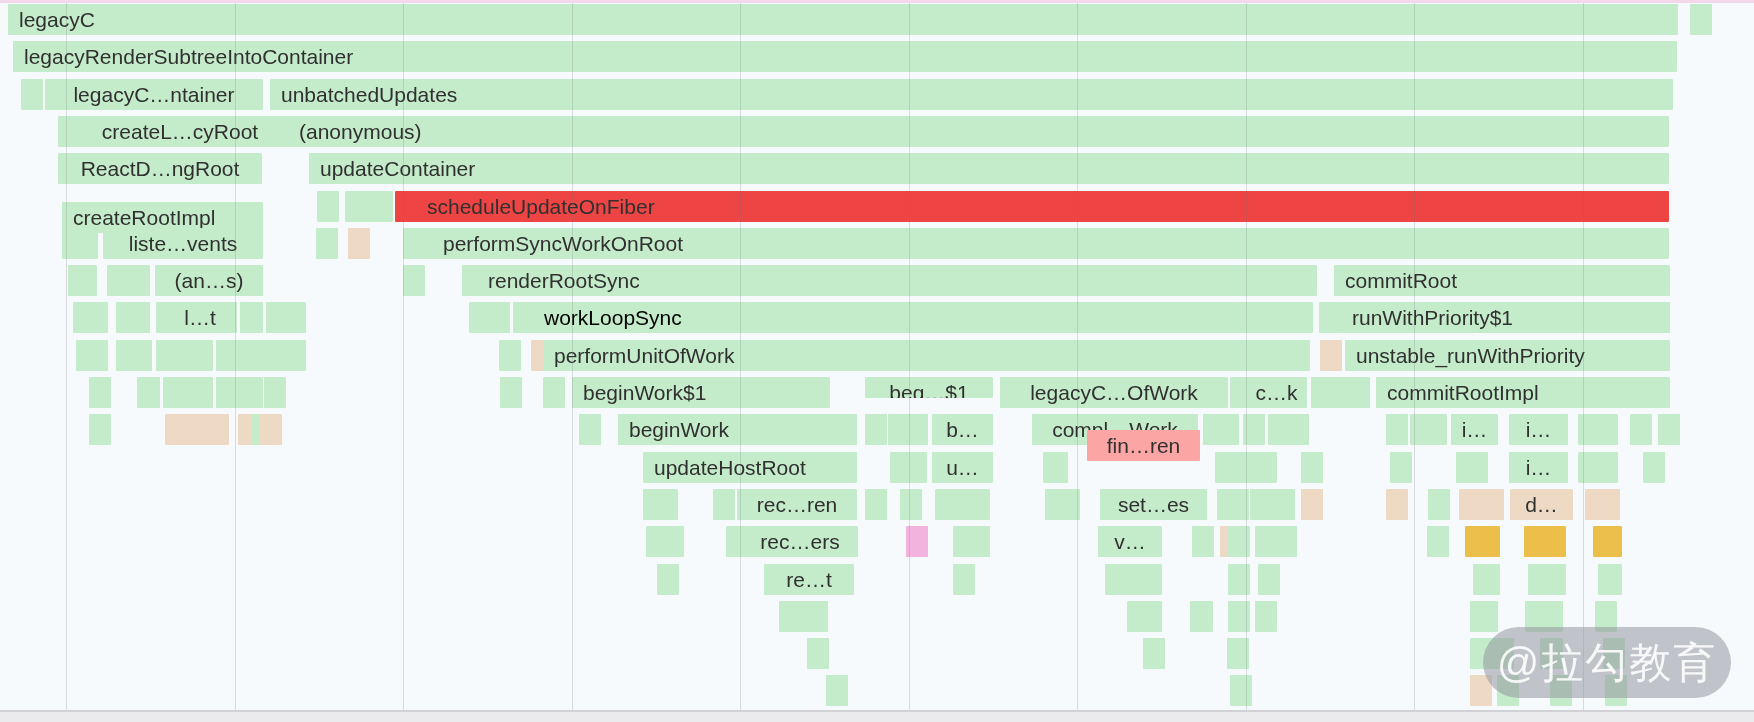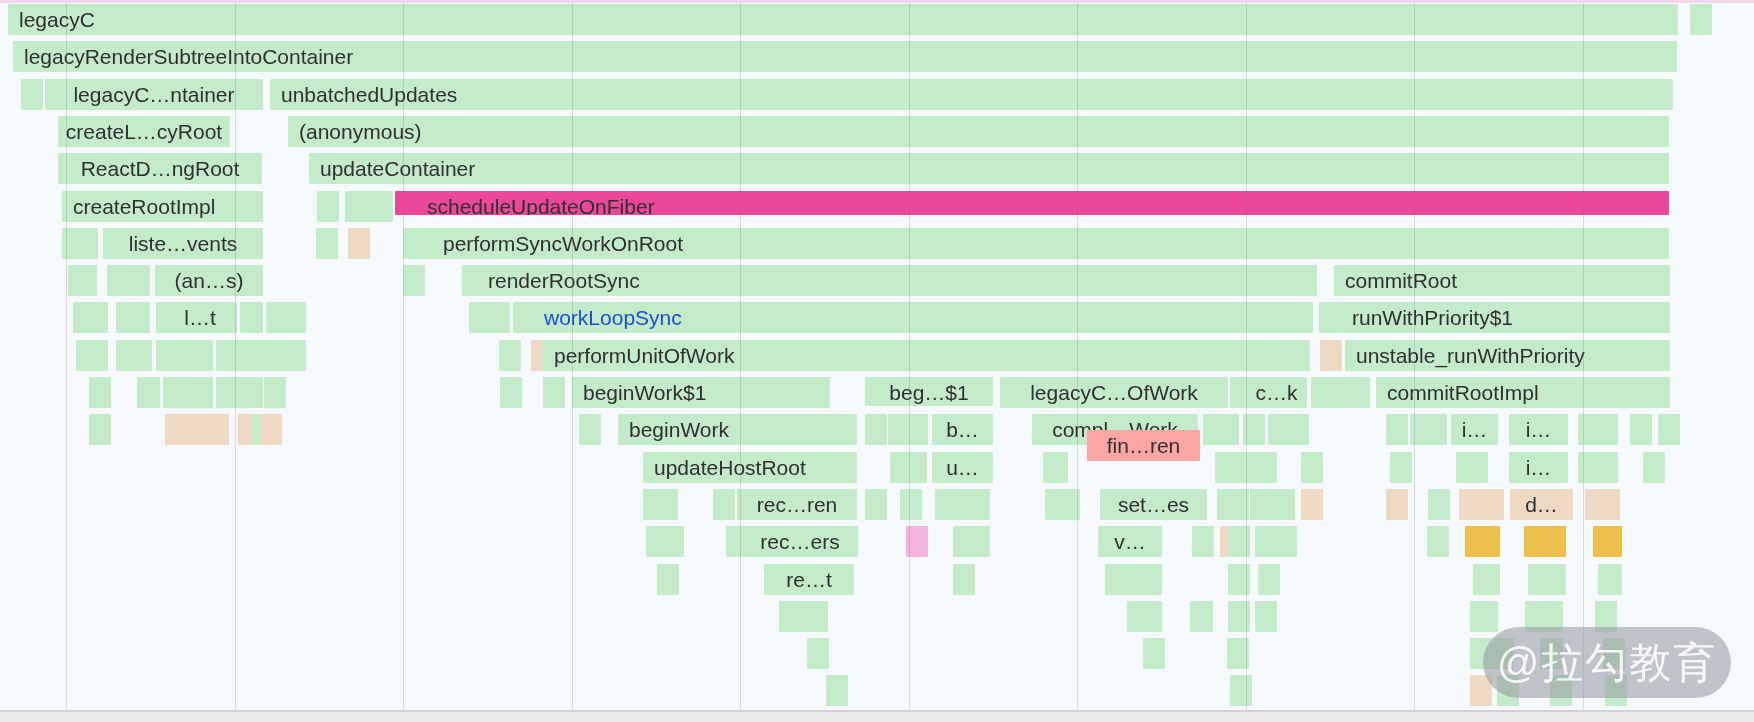--- a/index.html
+++ b/index.html
@@ -23,30 +23,30 @@
 
 <div id="stage" style="background: rgb(247, 250, 252);">
   <div id="topline" style="background: rgb(243, 215, 234);"></div>
   <div id="flame">
       <div class="frame" style="left: 8px; top: 4px; width: 1670px; height: 31px; background: rgb(197, 236, 202); color: rgb(48, 48, 48);">legacyC</div>
       <div class="frame" style="left: 1690px; top: 4px; width: 10px; height: 31px; background: rgb(197, 236, 202); color: rgb(48, 48, 48);"></div>
       <div class="frame" style="left: 13px; top: 41px; width: 1664px; height: 31px; background: rgb(197, 236, 202); color: rgb(48, 48, 48);">legacyRenderSubtreeIntoContainer</div>
       <div class="frame" style="left: 21px; top: 79px; width: 8px; height: 31px; background: rgb(197, 236, 202); color: rgb(48, 48, 48);"></div>
       <div class="frame centered" style="left: 45px; top: 79px; width: 218px; height: 31px; background: rgb(197, 236, 202); color: rgb(48, 48, 48);">legacyC…ntainer</div>
       <div class="frame" style="left: 270px; top: 79px; width: 1403px; height: 31px; background: rgb(197, 236, 202); color: rgb(48, 48, 48);">unbatchedUpdates</div>
-      <div class="frame centered" style="left: 58px; top: 116px; width: 172px; height: 31px; background: rgb(197, 236, 202); color: rgb(48, 48, 48);">createL…cyRoot</div>
+      <div class="frame centered" style="left: 58px; top: 116px; width: 244px; height: 31px; background: rgb(197, 236, 202); color: rgb(48, 48, 48);">createL…cyRoot</div>
       <div class="frame" style="left: 288px; top: 116px; width: 1381px; height: 31px; background: rgb(197, 236, 202); color: rgb(48, 48, 48);">(anonymous)</div>
       <div class="frame centered" style="left: 58px; top: 153px; width: 204px; height: 31px; background: rgb(197, 236, 202); color: rgb(48, 48, 48);">ReactD…ngRoot</div>
       <div class="frame" style="left: 309px; top: 153px; width: 1360px; height: 31px; background: rgb(197, 236, 202); color: rgb(48, 48, 48);">updateContainer</div>
-      <div class="frame" style="left: 62px; top: 191px; width: 201px; height: 31px; background: rgb(197, 236, 202); color: rgb(48, 48, 48);">createRootImpl</div>
+      <div class="frame" style="left: 62px; top: 202px; width: 201px; height: 31px; background: rgb(197, 236, 202); color: rgb(48, 48, 48);">createRootImpl</div>
       <div class="frame" style="left: 317px; top: 191px; width: 8px; height: 31px; background: rgb(197, 236, 202); color: rgb(48, 48, 48);"></div>
       <div class="frame" style="left: 345px; top: 191px; width: 4px; height: 31px; background: rgb(197, 236, 202); color: rgb(48, 48, 48);"></div>
       <div class="frame" style="left: 362px; top: 191px; width: 5px; height: 31px; background: rgb(197, 236, 202); color: rgb(48, 48, 48);"></div>
       <div class="frame" style="left: 371px; top: 191px; width: 3px; height: 31px; background: rgb(197, 236, 202); color: rgb(48, 48, 48);"></div>
-      <div class="frame" style="left: 395px; top: 191px; width: 1274px; height: 24px; background: #ec4899; color: rgb(48, 48, 48); padding-left: 32px;">scheduleUpdateOnFiber</div>
+      <div class="frame" style="left: 395px; top: 191px; width: 1274px; height: 31px; background: #ef4444; color: rgb(48, 48, 48); padding-left: 32px;">scheduleUpdateOnFiber</div>
       <div class="frame" style="left: 62px; top: 228px; width: 36px; height: 31px; background: rgb(197, 236, 202); color: rgb(48, 48, 48);"></div>
       <div class="frame centered" style="left: 103px; top: 228px; width: 160px; height: 31px; background: rgb(197, 236, 202); color: rgb(48, 48, 48);">liste…vents</div>
       <div class="frame" style="left: 316px; top: 228px; width: 6px; height: 31px; background: rgb(197, 236, 202); color: rgb(48, 48, 48);"></div>
       <div class="frame" style="left: 348px; top: 228px; width: 4px; height: 31px; background: rgb(238, 218, 196); color: rgb(48, 48, 48);"></div>
       <div class="frame" style="left: 403px; top: 228px; width: 9px; height: 31px; background: rgb(197, 236, 202); color: rgb(48, 48, 48);"></div>
       <div class="frame" style="left: 423px; top: 228px; width: 4px; height: 31px; background: rgb(197, 236, 202); color: rgb(48, 48, 48);"></div>
       <div class="frame" style="left: 432px; top: 228px; width: 1237px; height: 31px; background: rgb(197, 236, 202); color: rgb(48, 48, 48);">performSyncWorkOnRoot</div>
       <div class="frame" style="left: 68px; top: 265px; width: 29px; height: 31px; background: rgb(197, 236, 202); color: rgb(48, 48, 48);"></div>
       <div class="frame" style="left: 107px; top: 265px; width: 43px; height: 31px; background: rgb(197, 236, 202); color: rgb(48, 48, 48);"></div>
       <div class="frame centered" style="left: 155px; top: 265px; width: 108px; height: 31px; background: rgb(197, 236, 202); color: rgb(48, 48, 48);">(an…s)</div>
@@ -58,21 +58,21 @@
       <div class="frame" style="left: 86px; top: 302px; width: 9px; height: 31px; background: rgb(197, 236, 202); color: rgb(48, 48, 48);"></div>
       <div class="frame" style="left: 116px; top: 302px; width: 34px; height: 31px; background: rgb(197, 236, 202); color: rgb(48, 48, 48);"></div>
       <div class="frame" style="left: 156px; top: 302px; width: 4px; height: 31px; background: rgb(197, 236, 202); color: rgb(48, 48, 48);"></div>
       <div class="frame centered" style="left: 163px; top: 302px; width: 74px; height: 31px; background: rgb(197, 236, 202); color: rgb(48, 48, 48);">l…t</div>
       <div class="frame" style="left: 240px; top: 302px; width: 23px; height: 31px; background: rgb(197, 236, 202); color: rgb(48, 48, 48);"></div>
       <div class="frame" style="left: 266px; top: 302px; width: 12px; height: 31px; background: rgb(197, 236, 202); color: rgb(48, 48, 48);"></div>
       <div class="frame" style="left: 284px; top: 302px; width: 4px; height: 31px; background: rgb(197, 236, 202); color: rgb(48, 48, 48);"></div>
       <div class="frame" style="left: 469px; top: 302px; width: 8px; height: 31px; background: rgb(197, 236, 202); color: rgb(48, 48, 48);"></div>
       <div class="frame" style="left: 488px; top: 302px; width: 16px; height: 31px; background: rgb(197, 236, 202); color: rgb(48, 48, 48);"></div>
       <div class="frame" style="left: 513px; top: 302px; width: 5px; height: 31px; background: rgb(197, 236, 202); color: rgb(48, 48, 48);"></div>
-      <div class="frame" style="left: 533px; top: 302px; width: 780px; height: 31px; background: rgb(197, 236, 202); color: #1d4ed8;">workLoopSync</div>
+      <div class="frame" style="left: 533px; top: 302px; width: 780px; height: 31px; background: rgb(197, 236, 202); color: #000000;">workLoopSync</div>
       <div class="frame" style="left: 1319px; top: 302px; width: 6px; height: 31px; background: rgb(197, 236, 202); color: rgb(48, 48, 48);"></div>
       <div class="frame" style="left: 1341px; top: 302px; width: 329px; height: 31px; background: rgb(197, 236, 202); color: rgb(48, 48, 48);">runWithPriority$1</div>
       <div class="frame" style="left: 76px; top: 340px; width: 4px; height: 31px; background: rgb(197, 236, 202); color: rgb(48, 48, 48);"></div>
       <div class="frame" style="left: 86px; top: 340px; width: 5px; height: 31px; background: rgb(197, 236, 202); color: rgb(48, 48, 48);"></div>
       <div class="frame" style="left: 116px; top: 340px; width: 4px; height: 31px; background: rgb(197, 236, 202); color: rgb(48, 48, 48);"></div>
       <div class="frame" style="left: 130px; top: 340px; width: 20px; height: 31px; background: rgb(197, 236, 202); color: rgb(48, 48, 48);"></div>
       <div class="frame" style="left: 156px; top: 340px; width: 4px; height: 31px; background: rgb(197, 236, 202); color: rgb(48, 48, 48);"></div>
       <div class="frame" style="left: 163px; top: 340px; width: 4px; height: 31px; background: rgb(197, 236, 202); color: rgb(48, 48, 48);"></div>
       <div class="frame" style="left: 182px; top: 340px; width: 31px; height: 31px; background: rgb(197, 236, 202); color: rgb(48, 48, 48);"></div>
       <div class="frame" style="left: 216px; top: 340px; width: 11px; height: 31px; background: rgb(197, 236, 202); color: rgb(48, 48, 48);"></div>
@@ -90,21 +90,21 @@
       <div class="frame" style="left: 137px; top: 377px; width: 23px; height: 31px; background: rgb(197, 236, 202); color: rgb(48, 48, 48);"></div>
       <div class="frame" style="left: 163px; top: 377px; width: 4px; height: 31px; background: rgb(197, 236, 202); color: rgb(48, 48, 48);"></div>
       <div class="frame" style="left: 182px; top: 377px; width: 31px; height: 31px; background: rgb(197, 236, 202); color: rgb(48, 48, 48);"></div>
       <div class="frame" style="left: 216px; top: 377px; width: 11px; height: 31px; background: rgb(197, 236, 202); color: rgb(48, 48, 48);"></div>
       <div class="frame" style="left: 232px; top: 377px; width: 4px; height: 31px; background: rgb(197, 236, 202); color: rgb(48, 48, 48);"></div>
       <div class="frame" style="left: 239px; top: 377px; width: 24px; height: 31px; background: rgb(197, 236, 202); color: rgb(48, 48, 48);"></div>
       <div class="frame" style="left: 264px; top: 377px; width: 13px; height: 31px; background: rgb(197, 236, 202); color: rgb(48, 48, 48);"></div>
       <div class="frame" style="left: 500px; top: 377px; width: 7px; height: 31px; background: rgb(197, 236, 202); color: rgb(48, 48, 48);"></div>
       <div class="frame" style="left: 543px; top: 377px; width: 4px; height: 31px; background: rgb(197, 236, 202); color: rgb(48, 48, 48);"></div>
       <div class="frame" style="left: 572px; top: 377px; width: 258px; height: 31px; background: rgb(197, 236, 202); color: rgb(48, 48, 48);">beginWork$1</div>
-      <div class="frame centered" style="left: 865px; top: 377px; width: 128px; height: 29px; background: rgb(197, 236, 202); color: rgb(48, 48, 48);">beg…$1</div>
+      <div class="frame centered" style="left: 865px; top: 377px; width: 128px; height: 21px; background: rgb(197, 236, 202); color: rgb(48, 48, 48);">beg…$1</div>
       <div class="frame centered" style="left: 1000px; top: 377px; width: 228px; height: 31px; background: rgb(197, 236, 202); color: rgb(48, 48, 48);">legacyC…OfWork</div>
       <div class="frame" style="left: 1230px; top: 377px; width: 7px; height: 31px; background: rgb(197, 236, 202); color: rgb(48, 48, 48);"></div>
       <div class="frame" style="left: 1239px; top: 377px; width: 4px; height: 31px; background: rgb(197, 236, 202); color: rgb(48, 48, 48);"></div>
       <div class="frame centered" style="left: 1246px; top: 377px; width: 61px; height: 31px; background: rgb(197, 236, 202); color: rgb(48, 48, 48);">c…k</div>
       <div class="frame" style="left: 1311px; top: 377px; width: 13px; height: 31px; background: rgb(197, 236, 202); color: rgb(48, 48, 48);"></div>
       <div class="frame" style="left: 1327px; top: 377px; width: 16px; height: 31px; background: rgb(197, 236, 202); color: rgb(48, 48, 48);"></div>
       <div class="frame" style="left: 1348px; top: 377px; width: 10px; height: 31px; background: rgb(197, 236, 202); color: rgb(48, 48, 48);"></div>
       <div class="frame" style="left: 1376px; top: 377px; width: 294px; height: 31px; background: rgb(197, 236, 202); color: rgb(48, 48, 48);">commitRootImpl</div>
       <div class="frame" style="left: 89px; top: 414px; width: 4px; height: 31px; background: rgb(197, 236, 202); color: rgb(48, 48, 48);"></div>
       <div class="frame" style="left: 165px; top: 414px; width: 10px; height: 31px; background: rgb(238, 218, 196); color: rgb(48, 48, 48);"></div>

